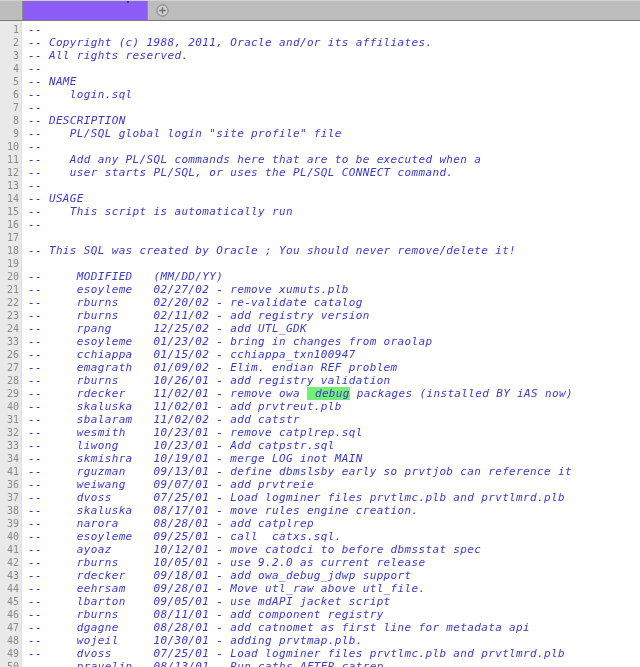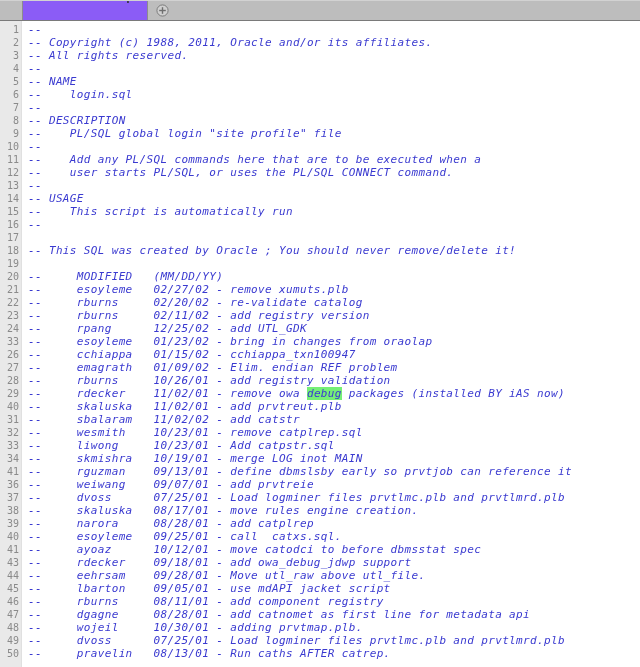--- a/index.html
+++ b/index.html
@@ -109,20 +109,21 @@
     font-family: "DejaVu Sans Mono", monospace;
     font-size: 11px;
     letter-spacing: 0.35px;
     color: #3a3ad0;
     font-style: italic;
     white-space: pre;
   }
   .code .hl {
     background: #76ef76;
     font-style: italic;
+    padding-left: 8px;
   }
 </style>
 </head>
 <body>
 
 <div id="tab-bar">
   <div class="tab-strip">
     <div class="tab">AfterConnect.sql</div>
     <div class="add-tab">
       <svg width="13" height="13" viewBox="0 0 13 13">
@@ -171,20 +172,21 @@
       <div class="line"><div class="ln">32</div><div class="code">--     wesmith    10/23/01 - remove catplrep.sql</div></div>
       <div class="line"><div class="ln">33</div><div class="code">--     liwong     10/23/01 - Add catpstr.sql</div></div>
       <div class="line"><div class="ln">34</div><div class="code">--     skmishra   10/19/01 - merge LOG inot MAIN</div></div>
       <div class="line"><div class="ln">41</div><div class="code">--     rguzman    09/13/01 - define dbmslsby early so prvtjob can reference it</div></div>
       <div class="line"><div class="ln">36</div><div class="code">--     weiwang    09/07/01 - add prvtreie</div></div>
       <div class="line"><div class="ln">37</div><div class="code">--     dvoss      07/25/01 - Load logminer files prvtlmc.plb and prvtlmrd.plb</div></div>
       <div class="line"><div class="ln">38</div><div class="code">--     skaluska   08/17/01 - move rules engine creation.</div></div>
       <div class="line"><div class="ln">39</div><div class="code">--     narora     08/28/01 - add catplrep</div></div>
       <div class="line"><div class="ln">40</div><div class="code">--     esoyleme   09/25/01 - call  catxs.sql.</div></div>
       <div class="line"><div class="ln">41</div><div class="code">--     ayoaz      10/12/01 - move catodci to before dbmsstat spec</div></div>
+      <div class="line"><div class="ln">42</div><div class="code">--     rburns     10/05/01 - use 9.2.0 as current release</div></div>
       <div class="line"><div class="ln">43</div><div class="code">--     rdecker    09/18/01 - add owa_debug_jdwp support</div></div>
       <div class="line"><div class="ln">44</div><div class="code">--     eehrsam    09/28/01 - Move utl_raw above utl_file.</div></div>
       <div class="line"><div class="ln">45</div><div class="code">--     lbarton    09/05/01 - use mdAPI jacket script</div></div>
       <div class="line"><div class="ln">46</div><div class="code">--     rburns     08/11/01 - add component registry</div></div>
       <div class="line"><div class="ln">47</div><div class="code">--     dgagne     08/28/01 - add catnomet as first line for metadata api</div></div>
       <div class="line"><div class="ln">48</div><div class="code">--     wojeil     10/30/01 - adding prvtmap.plb.</div></div>
       <div class="line"><div class="ln">49</div><div class="code">--     dvoss      07/25/01 - Load logminer files prvtlmc.plb and prvtlmrd.plb</div></div>
       <div class="line"><div class="ln">50</div><div class="code">--     pravelin   08/13/01 - Run caths AFTER catrep.</div></div>
     </div>
 </div>

